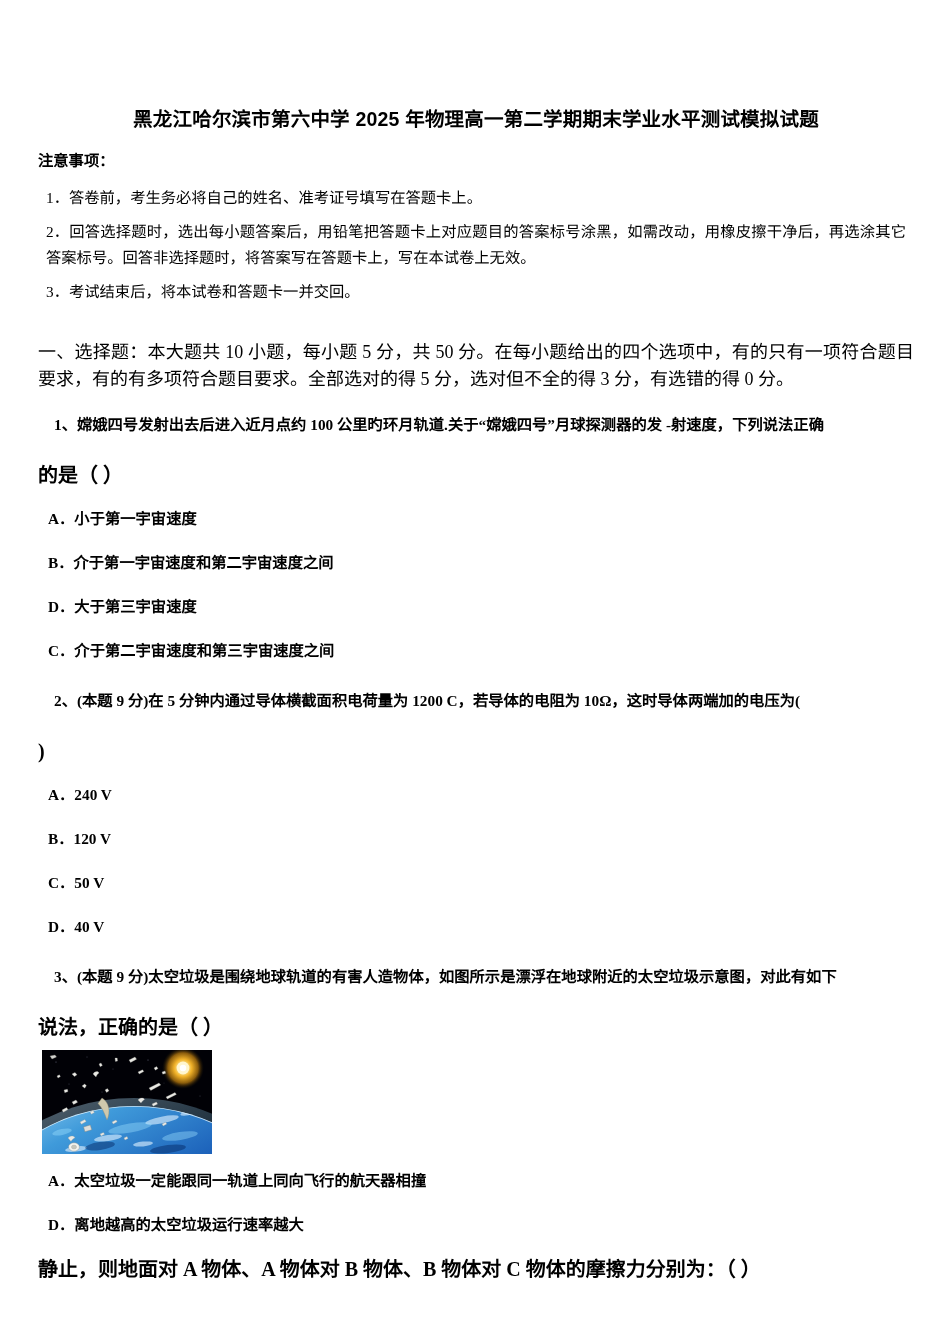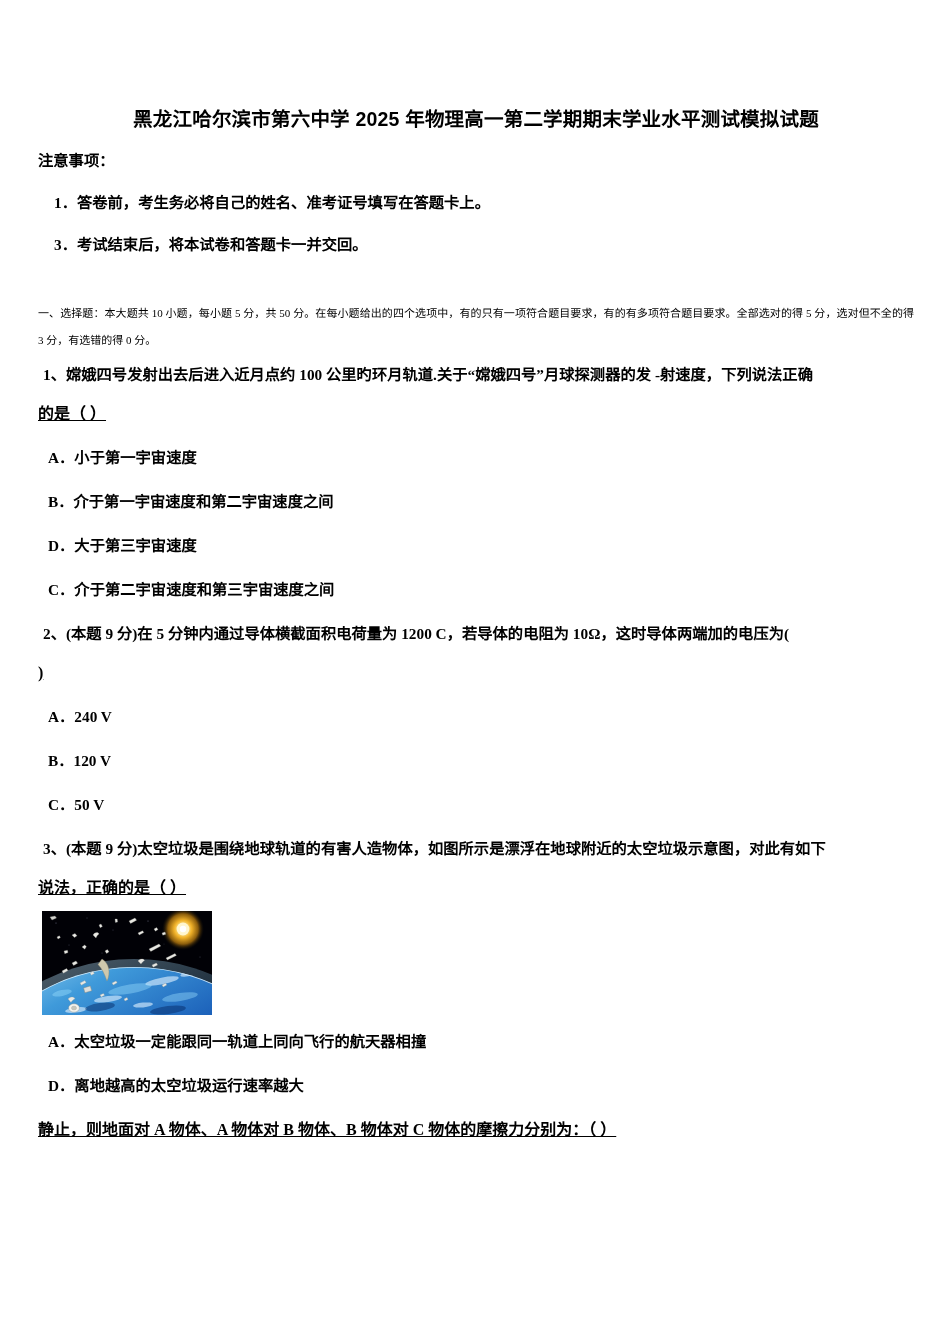--- a/index.html
+++ b/index.html
@@ -47,54 +47,52 @@
 
   .notes-head {
     font-weight: bold;
     font-size: 15.3px;
     line-height: 26px;
     margin: 0 0 11px 0;
   }
   .note-line {
     font-size: 15.3px;
     line-height: 26px;
-    margin: 16px;
+    margin: 8px;
     text-align: justify;
     text-justify: inter-ideograph;
-    font-weight: bold;
   }
 
   .gap-large { height: 26px; }
 
   
   .section-head {
-    font-size: 11px;
+    font-size: 18px;
     line-height: 26.5px;
     margin: 0;
     text-align: justify;
     text-justify: inter-ideograph;
   }
 
   
   .q-stem {
     font-size: 15.3px;
     line-height: 34px;
-    margin: 5px;
+    margin: 16px;
     font-weight: bold;
     text-align: justify;
     text-justify: inter-ideograph;
   }
   .q-stem .num { font-weight: bold; }
 
   .q-stem-cont {
-    font-size: 16px;
+    font-size: 20px;
     line-height: 34px;
     margin: 0;
     font-weight: bold;
-    text-decoration: underline;
   }
 
   
   .opt {
     font-size: 15.3px;
     line-height: 34px;
     margin: 10px;
     font-weight: bold;
     white-space: nowrap;
   }
@@ -124,20 +122,21 @@
 <body>
 
 <div class="page">
   <div class="content">
 
     <h1 class="doc-title">黑龙江哈尔滨市第六中学 2025 年物理高一第二学期期末学业水平测试模拟试题</h1>
 
     <div>
       <p class="notes-head">注意事项：</p>
       <p class="note-line">1．答卷前，考生务必将自己的姓名、准考证号填写在答题卡上。</p>
+      <p class="note-line">2．回答选择题时，选出每小题答案后，用铅笔把答题卡上对应题目的答案标号涂黑，如需改动，用橡皮擦干净后，再选涂其它答案标号。回答非选择题时，将答案写在答题卡上，写在本试卷上无效。</p>
       <p class="note-line">3．考试结束后，将本试卷和答题卡一并交回。</p>
     </div>
 
     <div class="gap-large"></div>
 
     <p class="section-head">一、选择题：本大题共 10 小题，每小题 5 分，共 50 分。在每小题给出的四个选项中，有的只有一项符合题目要求，有的有多项符合题目要求。全部选对的得 5 分，选对但不全的得 3 分，有选错的得 0 分。</p>
 
     <div>
       <p class="q-stem"><span class="num">1、</span><span>嫦娥四号发射出去后进入近月点约 100 公里旳环月轨道.关于“嫦娥四号”月球探测器的发 -射速度，下列说法正确</span></p>
       <p class="q-stem-cont">的是（  ）</p>
@@ -146,20 +145,21 @@
       <p class="opt"><span class="lbl">D．</span><span>大于第三宇宙速度</span></p>
       <p class="opt"><span class="lbl">C．</span><span>介于第二宇宙速度和第三宇宙速度之间</span></p>
     </div>
 
     <div>
       <p class="q-stem"><span class="num">2、</span><span>(本题 9 分)在 5 分钟内通过导体横截面积电荷量为 1200 C，若导体的电阻为 10Ω，这时导体两端加的电压为(</span></p>
       <p class="q-stem-cont">)</p>
       <p class="opt"><span class="lbl">A．</span><span>240 V</span></p>
       <p class="opt"><span class="lbl">B．</span><span>120 V</span></p>
       <p class="opt"><span class="lbl">C．</span><span>50 V</span></p>
+      <p class="opt"><span class="lbl">D．</span><span>40 V</span></p>
     </div>
 
     <div>
       <p class="q-stem"><span class="num">3、</span><span>(本题 9 分)太空垃圾是围绕地球轨道的有害人造物体，如图所示是漂浮在地球附近的太空垃圾示意图，对此有如下</span></p>
       <p class="q-stem-cont">说法，正确的是（    ）</p>
 
       <div class="figure-wrap">
         <div class="space-figure">
           <svg width="170" height="104" viewBox="0 0 170 104" xmlns="http://www.w3.org/2000/svg">
             <defs>

